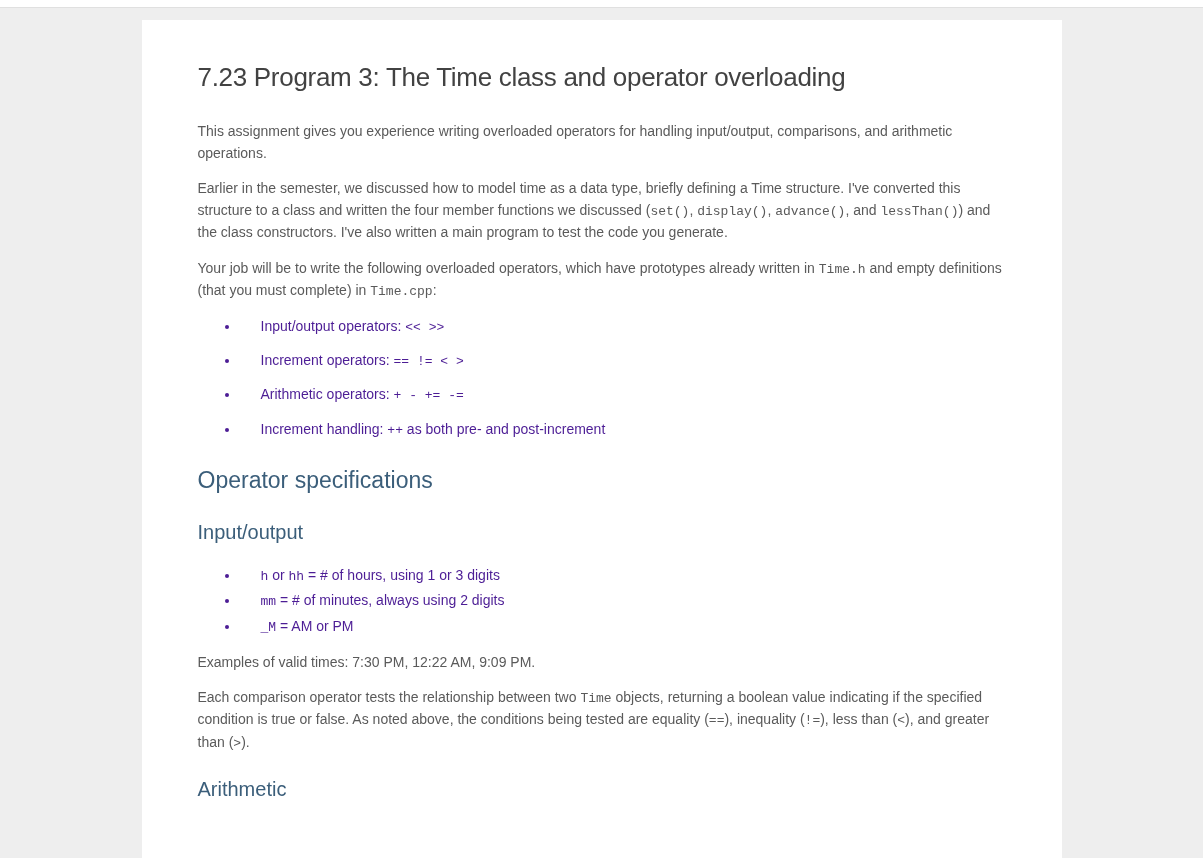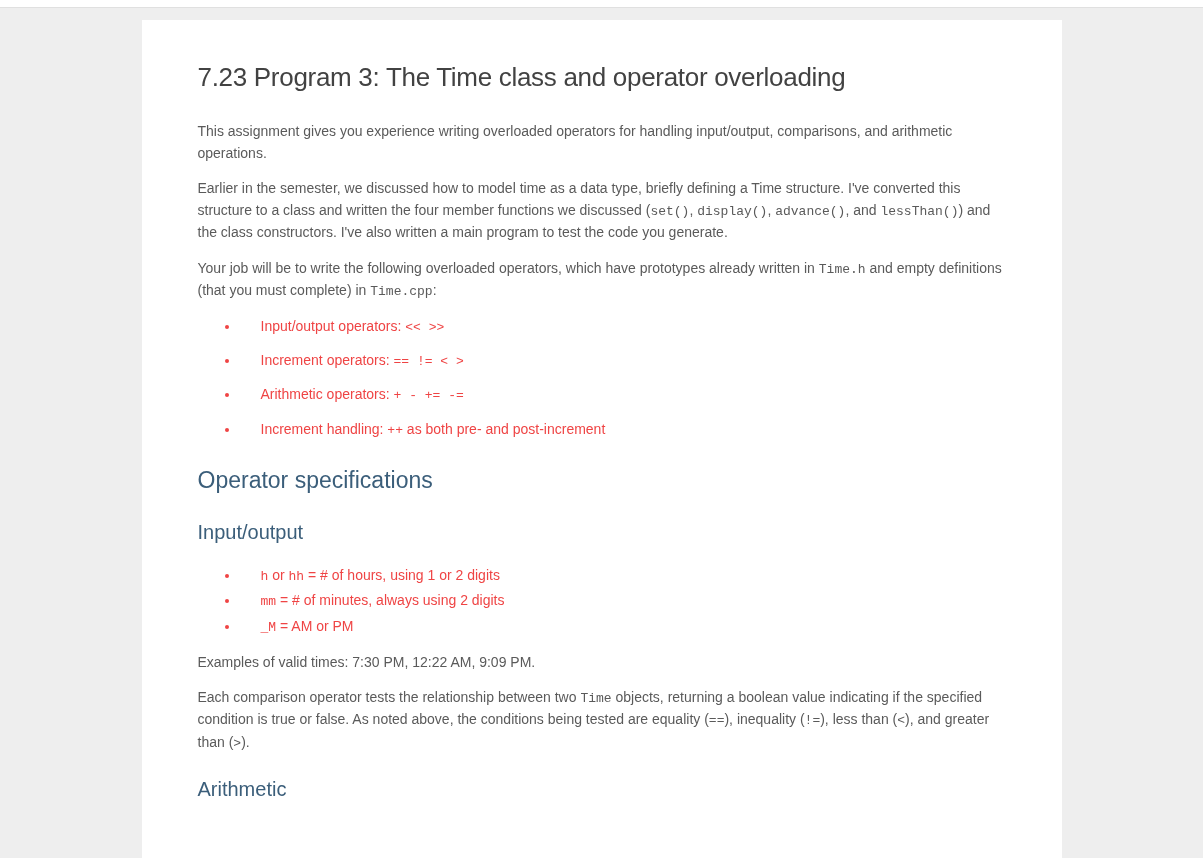--- a/index.html
+++ b/index.html
@@ -58,21 +58,21 @@
       margin-bottom: 14px;
       line-height: 1.55;
     }
     ul {
       list-style-type: disc;
       padding-left: 42px;
       margin-bottom: 14px;
     }
     ul li {
       font-size: 14px;
-      color: #ef4444;
+      color: #4c1d95;
       margin-bottom: 6px;
       line-height: 1.55;
       padding-left: 21px;
     }
     ul.spaced li {
       margin-bottom: 12px;
     }
     ul.tight li {
       margin-bottom: 3px;
     }
@@ -117,21 +117,21 @@
       </li>
     </ul>
 
     <h2 class="section-heading">Operator specifications</h2>
 
     <h3 class="subsection-heading">Input/output</h3>
 
 
     <ul class="tight">
       <li>
-        <span class="code">h</span><span> or </span><span class="code">hh</span><span> = # of hours, using 1 or 2 digits</span>
+        <span class="code">h</span><span> or </span><span class="code">hh</span><span> = # of hours, using 1 or 3 digits</span>
       </li>
       <li>
         <span class="code">mm</span><span> = # of minutes, always using 2 digits</span>
       </li>
       <li>
         <span class="code">_M</span><span> = AM or PM</span>
       </li>
     </ul>
 
     <p>Examples of valid times: 7:30 PM, 12:22 AM, 9:09 PM.</p>

